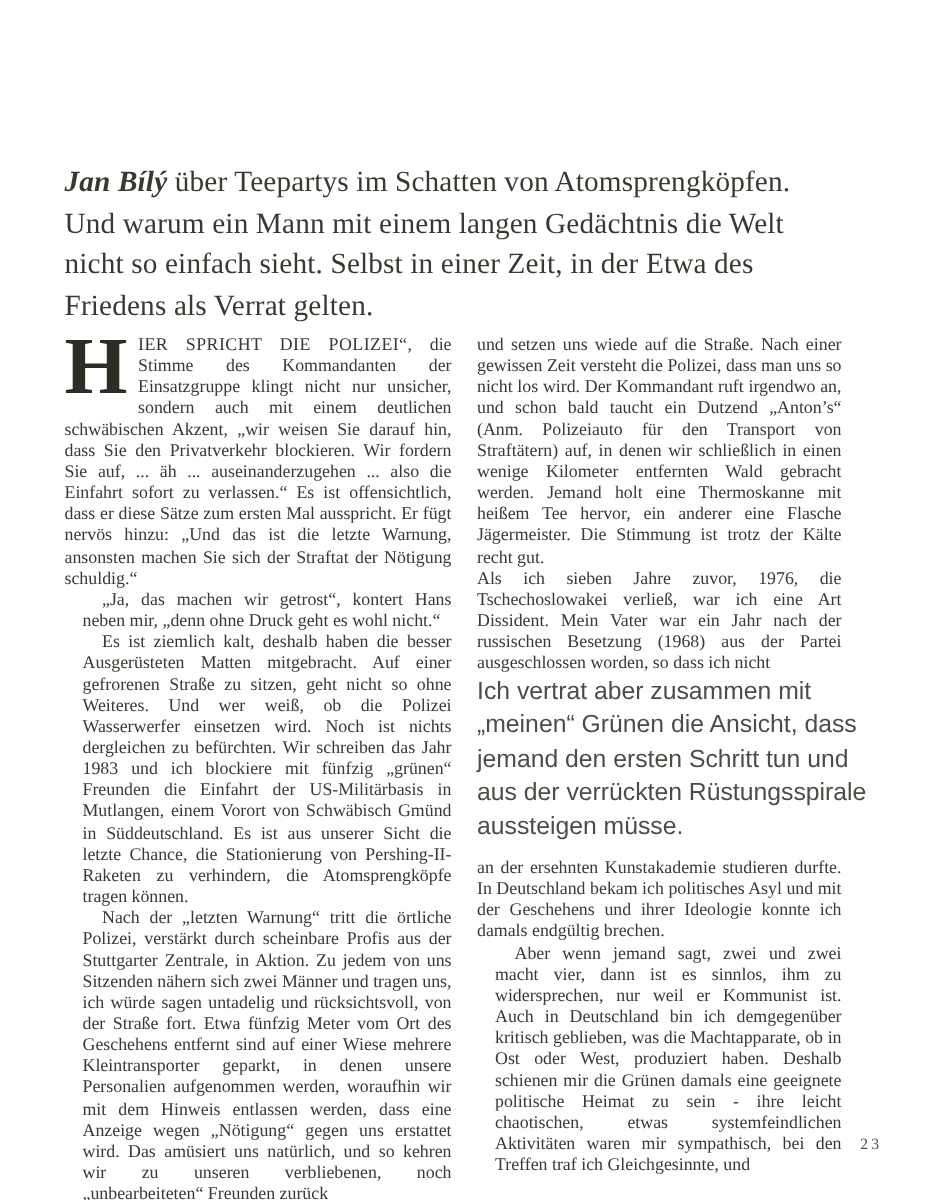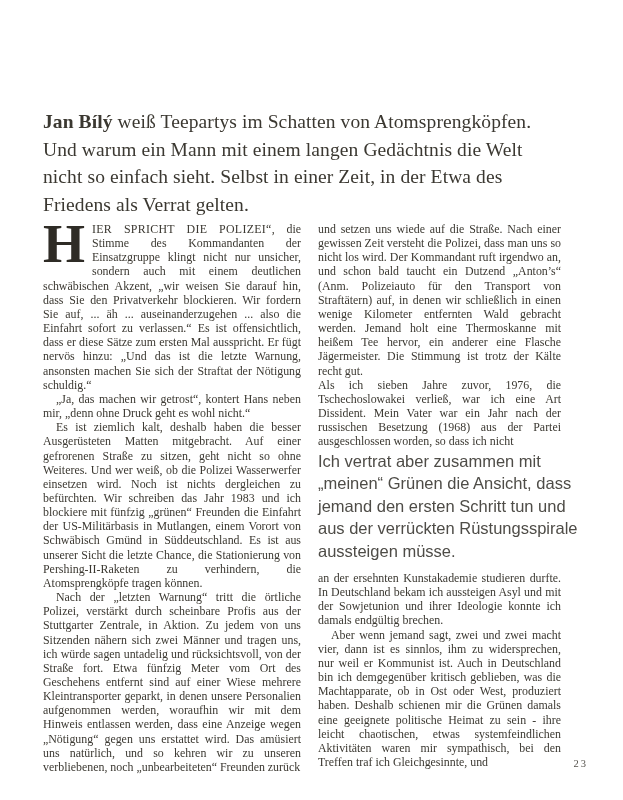--- a/index.html
+++ b/index.html
@@ -20,36 +20,36 @@
   .deck {
     position: absolute;
     left: 43px;
     top: 108px;
     width: 532px;
     font-size: 19.5px;
     line-height: 27.5px;
     color: #3b3831;
     letter-spacing: 0.1px;
   }
-  .deck .author { font-weight: 700; }
+  .deck .author { font-weight: 700; font-style: italic; }
   
   .col {
     position: absolute;
     top: 222px;
     font-size: 11.9px;
     line-height: 14.15px;
     text-align: justify;
     hyphens: auto;
     -webkit-hyphens: auto;
     color: #3b3831;
   }
   .col-1 { left: 43px;  width: 258px; }
   .col-2 { left: 318px; width: 243px; }
   .p { margin: 0; padding: 0; }
-  .p.indent { text-indent: 13px; }
+  .p.indent { text-indent: 13px; margin-left: 12px; }
   .dropcap {
     float: left;
     font-size: 54px;
     line-height: 41px;
     font-weight: 700;
     margin: 2px 7px 0 0;
     color: #2f2c26;
   }
   .lead-in {
     font-weight: 400;
@@ -83,38 +83,38 @@
     letter-spacing: 2px;
     color: #55524c;
   }
 </style>
 </head>
 <body>
 
 <div class="page">
 
   <header class="deck">
-    <span class="author">Jan Bílý</span><span> weiß Teepartys im Schatten von Atomsprengköpfen.</span>
+    <span class="author">Jan Bílý</span><span> über Teepartys im Schatten von Atomsprengköpfen.</span>
     <div>Und warum ein Mann mit einem langen Gedächtnis die Welt</div>
     <div>nicht so einfach sieht. Selbst in einer Zeit, in der Etwa des</div>
     <div>Friedens als Verrat gelten.</div>
   </header>
 
   <section class="col col-1">
     <p class="p">
       <span class="dropcap">H</span><span class="lead-in">IER SPRICHT DIE POLIZEI“,</span><span> die Stimme des Kommandanten der Einsatzgruppe klingt nicht nur unsicher, sondern auch mit einem deutlichen schwäbischen Akzent, „wir weisen Sie darauf hin, dass Sie den Privatverkehr blockieren. Wir fordern Sie auf, ... äh ... auseinanderzugehen ... also die Einfahrt sofort zu verlassen.“ Es ist offensichtlich, dass er diese Sätze zum ersten Mal ausspricht. Er fügt nervös hinzu: „Und das ist die letzte Warnung, ansonsten machen Sie sich der Straftat der Nötigung schuldig.“</span>
     </p>
     <p class="p indent">„Ja, das machen wir getrost“, kontert Hans neben mir, „denn ohne Druck geht es wohl nicht.“</p>
     <p class="p indent">Es ist ziemlich kalt, deshalb haben die besser Ausgerüsteten Matten mitgebracht. Auf einer gefrorenen Straße zu sitzen, geht nicht so ohne Weiteres. Und wer weiß, ob die Polizei Wasserwerfer einsetzen wird. Noch ist nichts dergleichen zu befürchten. Wir schreiben das Jahr 1983 und ich blockiere mit fünfzig „grünen“ Freunden die Einfahrt der US-Militärbasis in Mutlangen, einem Vorort von Schwäbisch Gmünd in Süddeutschland. Es ist aus unserer Sicht die letzte Chance, die Stationierung von Pershing-II-Raketen zu verhindern, die Atomsprengköpfe tragen können.</p>
     <p class="p indent">Nach der „letzten Warnung“ tritt die örtliche Polizei, verstärkt durch scheinbare Profis aus der Stuttgarter Zentrale, in Aktion. Zu jedem von uns Sitzenden nähern sich zwei Männer und tragen uns, ich würde sagen untadelig und rücksichtsvoll, von der Straße fort. Etwa fünfzig Meter vom Ort des Geschehens entfernt sind auf einer Wiese mehrere Kleintransporter geparkt, in denen unsere Personalien aufgenommen werden, woraufhin wir mit dem Hinweis entlassen werden, dass eine Anzeige wegen „Nötigung“ gegen uns erstattet wird. Das amüsiert uns natürlich, und so kehren wir zu unseren verbliebenen, noch „unbearbeiteten“ Freunden zurück</p>
   </section>
 
   <section class="col col-2">
     <p class="p">und setzen uns wiede auf die Straße. Nach einer gewissen Zeit versteht die Polizei, dass man uns so nicht los wird. Der Kommandant ruft irgendwo an, und schon bald taucht ein Dutzend „Anton’s“ (Anm. Polizeiauto für den Transport von Straftätern) auf, in denen wir schließlich in einen wenige Kilometer entfernten Wald gebracht werden. Jemand holt eine Thermoskanne mit heißem Tee hervor, ein anderer eine Flasche Jägermeister. Die Stimmung ist trotz der Kälte recht gut.</p>
     <p class="p">Als ich sieben Jahre zuvor, 1976, die Tschechoslowakei verließ, war ich eine Art Dissident. Mein Vater war ein Jahr nach der russischen Besetzung (1968) aus der Partei ausgeschlossen worden, so dass ich nicht</p>
     <blockquote class="pullquote">Ich vertrat aber zusammen mit „meinen“ Grünen die Ansicht, dass jemand den ersten Schritt tun und aus der verrückten Rüstungsspirale aussteigen müsse.</blockquote>
-    <p class="p">an der ersehnten Kunstakademie studieren durfte. In Deutschland bekam ich aussteigen Asyl und mit der Sowjetunion und ihrer Ideologie konnte ich damals endgültig brechen.</p>
+    <p class="p">an der ersehnten Kunstakademie studieren durfte. In Deutschland bekam ich politisches Asyl und mit der Geschehens und ihrer Ideologie konnte ich damals endgültig brechen.</p>
     <p class="p indent">Aber wenn jemand sagt, zwei und zwei macht vier, dann ist es sinnlos, ihm zu widersprechen, nur weil er Kommunist ist. Auch in Deutschland bin ich demgegenüber kritisch geblieben, was die Machtapparate, ob in Ost oder West, produziert haben. Deshalb schienen mir die Grünen damals eine geeignete politische Heimat zu sein - ihre leicht chaotischen, etwas systemfeindlichen Aktivitäten waren mir sympathisch, bei den Treffen traf ich Gleichgesinnte, und</p>
   </section>
 
   <div class="folio">23</div>
 
 </div>
 
 </body></html>

